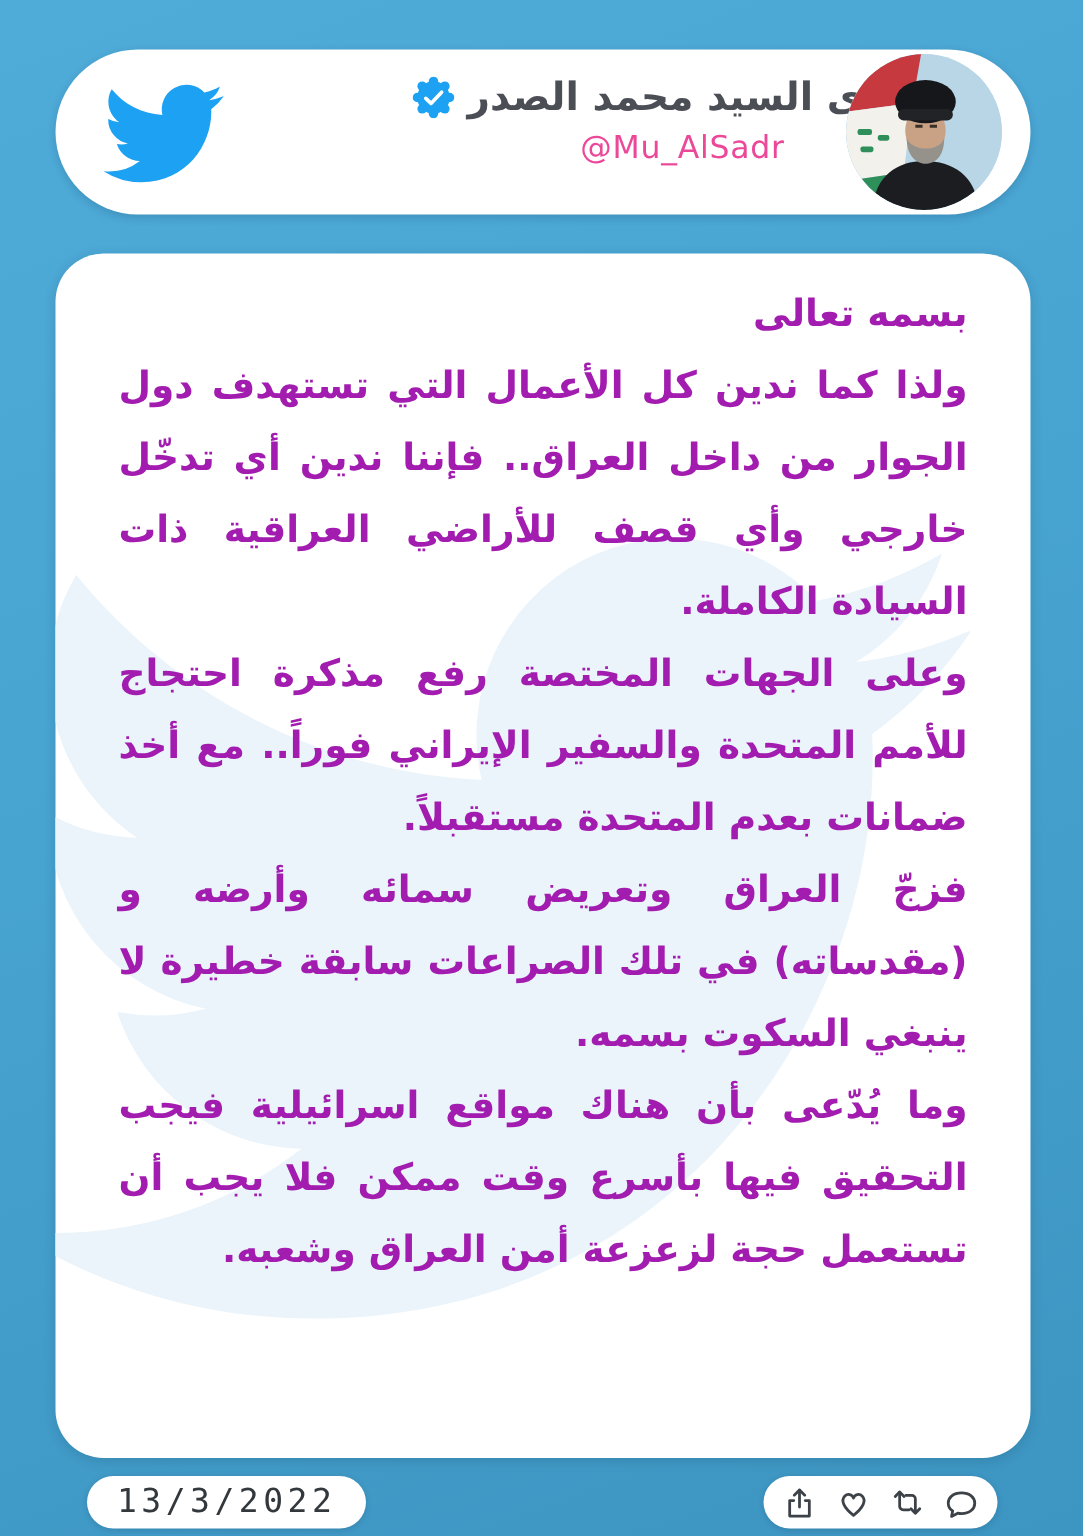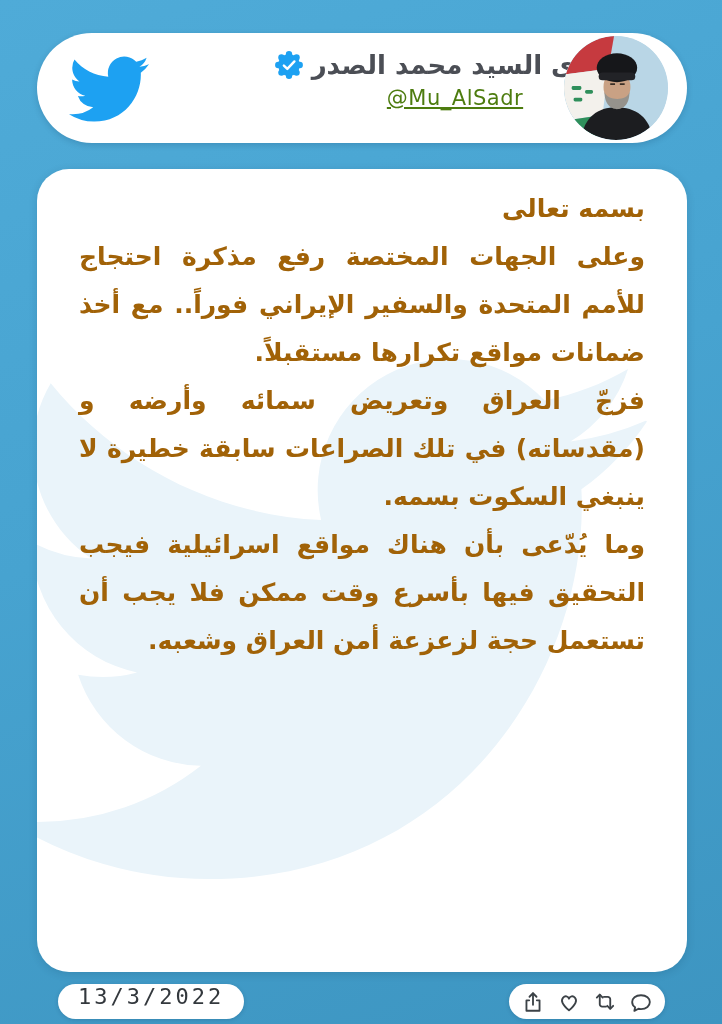--- a/index.html
+++ b/index.html
@@ -37,23 +37,22 @@
   .display-name {
     font-size: 26px;
     font-weight: bold;
     color: #4b4e55;
     white-space: nowrap;
   }
   .verified { width: 28px; height: 28px; flex: 0 0 auto; }
   .handle {
     margin-top: 6px;
     font-size: 21px;
-    color: #4d7c0f;
+    color: #ec4899;
     letter-spacing: .5px;
-    text-decoration: underline;
   }
   .avatar {
     position: absolute;
     right: 19px; top: 3px;
     width: 104px; height: 104px;
     border-radius: 50%;
     overflow: hidden;
     background: #bcd9e8;
   }
   .avatar svg { width: 100%; height: 100%; display: block; }
@@ -72,41 +71,41 @@
     position: absolute;
     left: -30px; top: 130px;
     width: 640px; height: 640px;
     opacity: 1;
   }
   .tweet-text {
     position: relative;
     z-index: 2;
     direction: rtl;
     padding: 16px 42px 0 42px;
-    color: #a16207;
+    color: #a21caf;
     font-size: 25px;
     font-weight: bold;
     line-height: 48px;
   }
   .tweet-text p {
     text-align: justify;
     text-justify: inter-word;
     margin: 0;
   }
   .tweet-text p.opening { text-align: right; }
 
   
   .date-pill {
     position: absolute;
     left: 58px; top: 984px;
     height: 35px;
     padding: 0 20px;
     background: #ffffff;
     border-radius: 18px;
-    display: flex; align-items: flex-start;
+    display: flex; align-items: center;
     box-shadow: 0 1px 4px rgba(0,40,70,.18);
   }
   .date-pill span {
     font-family: "DejaVu Sans Mono", monospace;
     font-size: 22px;
     color: #33383d;
     letter-spacing: 3px;
   }
   .actions-pill {
     position: absolute;
@@ -184,21 +183,22 @@
   </div>
 </div>
 
 <div class="tweet-card">
   <svg class="watermark" viewBox="0 0 24 24" aria-hidden="true">
     <path fill="#eaf4fa" d="M23.953 4.57a10 10 0 01-2.825.775 4.958 4.958 0 002.163-2.723c-.951.555-2.005.959-3.127 1.184a4.92 4.92 0 00-8.384 4.482C7.69 8.095 4.067 6.13 1.64 3.162a4.822 4.822 0 00-.666 2.475c0 1.71.87 3.213 2.188 4.096a4.904 4.904 0 01-2.228-.616v.06a4.923 4.923 0 003.946 4.827 4.996 4.996 0 01-2.212.085 4.936 4.936 0 004.604 3.417 9.867 9.867 0 01-6.102 2.105c-.39 0-.779-.023-1.17-.067a13.995 13.995 0 007.557 2.209c9.053 0 13.998-7.496 13.998-13.985 0-.21 0-.42-.015-.63A9.935 9.935 0 0024 4.59z"></path>
   </svg>
 
   <div class="tweet-text">
     <p class="opening">بسمه تعالى</p>
-    <p>وعلى الجهات المختصة رفع مذكرة احتجاج للأمم المتحدة والسفير الإيراني فوراً.. مع أخذ ضمانات مواقع تكرارها مستقبلاً.</p>
+    <p>ولذا كما ندين كل الأعمال التي تستهدف دول الجوار من داخل العراق.. فإننا ندين أي تدخّل خارجي وأي قصف للأراضي العراقية ذات السيادة الكاملة.</p>
+    <p>وعلى الجهات المختصة رفع مذكرة احتجاج للأمم المتحدة والسفير الإيراني فوراً.. مع أخذ ضمانات بعدم المتحدة مستقبلاً.</p>
     <p>فزجّ العراق وتعريض سمائه وأرضه و (مقدساته) في تلك الصراعات سابقة خطيرة لا ينبغي السكوت بسمه.</p>
     <p>وما يُدّعى بأن هناك مواقع اسرائيلية فيجب التحقيق فيها بأسرع وقت ممكن فلا يجب أن تستعمل حجة لزعزعة أمن العراق وشعبه.</p>
 
   </div>
 </div>
 
 <div class="date-pill">
   <span>13/3/2022</span>
 </div>
 

